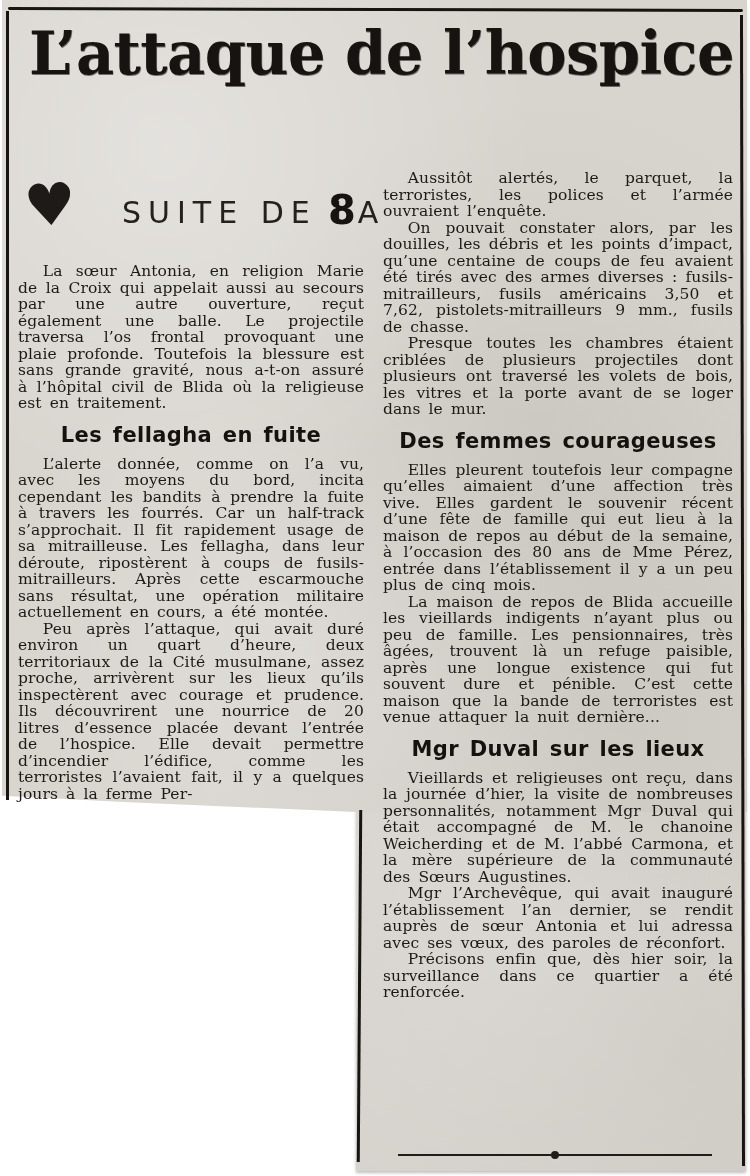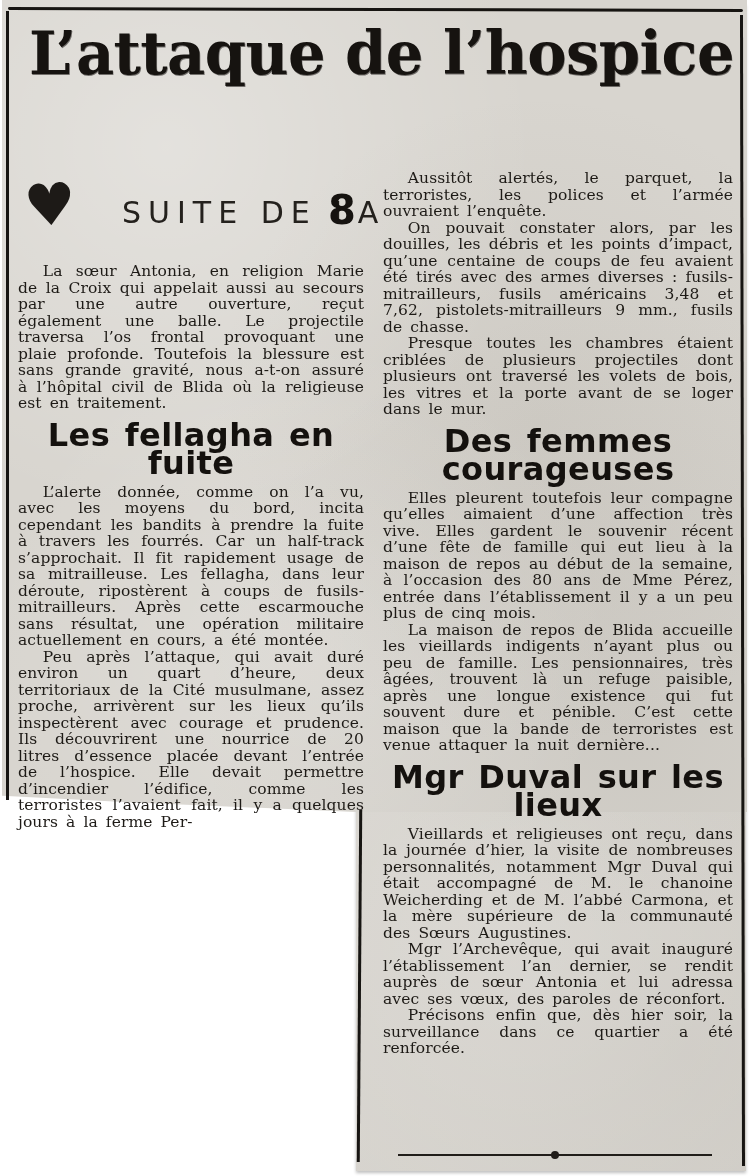--- a/index.html
+++ b/index.html
@@ -82,21 +82,21 @@
     letter-spacing: 0.1px;
     color: #1d1a16;
   }
   .col-left  { left: 18px;  top: 263px; width: 346px; }
   .col-right { left: 383px; top: 170px; width: 350px; }
   .para { margin: 0; text-indent: 1.6em; }
   .para.noindent { text-indent: 0; }
   .subhead {
     font-family: "DejaVu Sans", sans-serif;
     font-weight: bold;
-    font-size: 32px;
+    font-size: 21px;
     line-height: 28px;
     letter-spacing: 0.4px;
     text-align: center;
     text-indent: 0;
     margin: 9px 0 7px 0;
     color: #14110e;
   }
 
   .end-divider {
     position: absolute;
@@ -138,21 +138,21 @@
 
   <div class="col col-left">
     <p class="para">La sœur Antonia, en religion Marie de la Croix qui appelait aussi au secours par une autre ouverture, reçut également une balle. Le projectile traversa l’os frontal provoquant une plaie profonde. Toutefois la blessure est sans grande gravité, nous a-t-on assuré à l’hôpital civil de Blida où la religieuse est en traitement.</p>
     <h2 class="subhead">Les fellagha en fuite</h2>
     <p class="para">L’alerte donnée, comme on l’a vu, avec les moyens du bord, incita cependant les bandits à prendre la fuite à travers les fourrés. Car un half-track s’approchait. Il fit rapidement usage de sa mitrailleuse. Les fellagha, dans leur déroute, ripostèrent à coups de fusils-mitrailleurs. Après cette escarmouche sans résultat, une opération militaire actuellement en cours, a été montée.</p>
     <p class="para">Peu après l’attaque, qui avait duré environ un quart d’heure, deux territoriaux de la Cité musulmane, assez proche, arrivèrent sur les lieux qu’ils inspectèrent avec courage et prudence. Ils découvrirent une nourrice de 20 litres d’essence placée devant l’entrée de l’hospice. Elle devait permettre d’incendier l’édifice, comme les terroristes l’avaient fait, il y a quelques jours à la ferme Per-</p>
   </div>
 
   <div class="col col-right">
     <p class="para">Aussitôt alertés, le parquet, la terroristes, les polices et l’armée ouvraient l’enquête.</p>
-    <p class="para">On pouvait constater alors, par les douilles, les débris et les points d’impact, qu’une centaine de coups de feu avaient été tirés avec des armes diverses : fusils-mitrailleurs, fusils américains 3,48 et 7,62, pistolets-mitrailleurs 9 mm., fusils de chasse.</p>
+    <p class="para">On pouvait constater alors, par les douilles, les débris et les points d’impact, qu’une centaine de coups de feu avaient été tirés avec des armes diverses : fusils-mitrailleurs, fusils américains 3,50 et 7,62, pistolets-mitrailleurs 9 mm., fusils de chasse.</p>
     <p class="para">Presque toutes les chambres étaient criblées de plusieurs projectiles dont plusieurs ont traversé les volets de bois, les vitres et la porte avant de se loger dans le mur.</p>
     <h2 class="subhead">Des femmes courageuses</h2>
     <p class="para">Elles pleurent toutefois leur compagne qu’elles aimaient d’une affection très vive. Elles gardent le souvenir récent d’une fête de famille qui eut lieu à la maison de repos au début de la semaine, à l’occasion des 80 ans de Mme Pérez, entrée dans l’établissement il y a un peu plus de cinq mois.</p>
     <p class="para">La maison de repos de Blida accueille les vieillards indigents n’ayant plus ou peu de famille. Les pensionnaires, très âgées, trouvent là un refuge paisible, après une longue existence qui fut souvent dure et pénible. C’est cette maison que la bande de terroristes est venue attaquer la nuit dernière...</p>
     <h2 class="subhead">Mgr Duval sur les lieux</h2>
     <p class="para">Vieillards et religieuses ont reçu, dans la journée d’hier, la visite de nombreuses personnalités, notamment Mgr Duval qui était accompagné de M. le chanoine Weicherding et de M. l’abbé Carmona, et la mère supérieure de la communauté des Sœurs Augustines.</p>
     <p class="para">Mgr l’Archevêque, qui avait inauguré l’établissement l’an dernier, se rendit auprès de sœur Antonia et lui adressa avec ses vœux, des paroles de réconfort.</p>
     <p class="para">Précisons enfin que, dès hier soir, la surveillance dans ce quartier a été renforcée.</p>
   </div>
 

